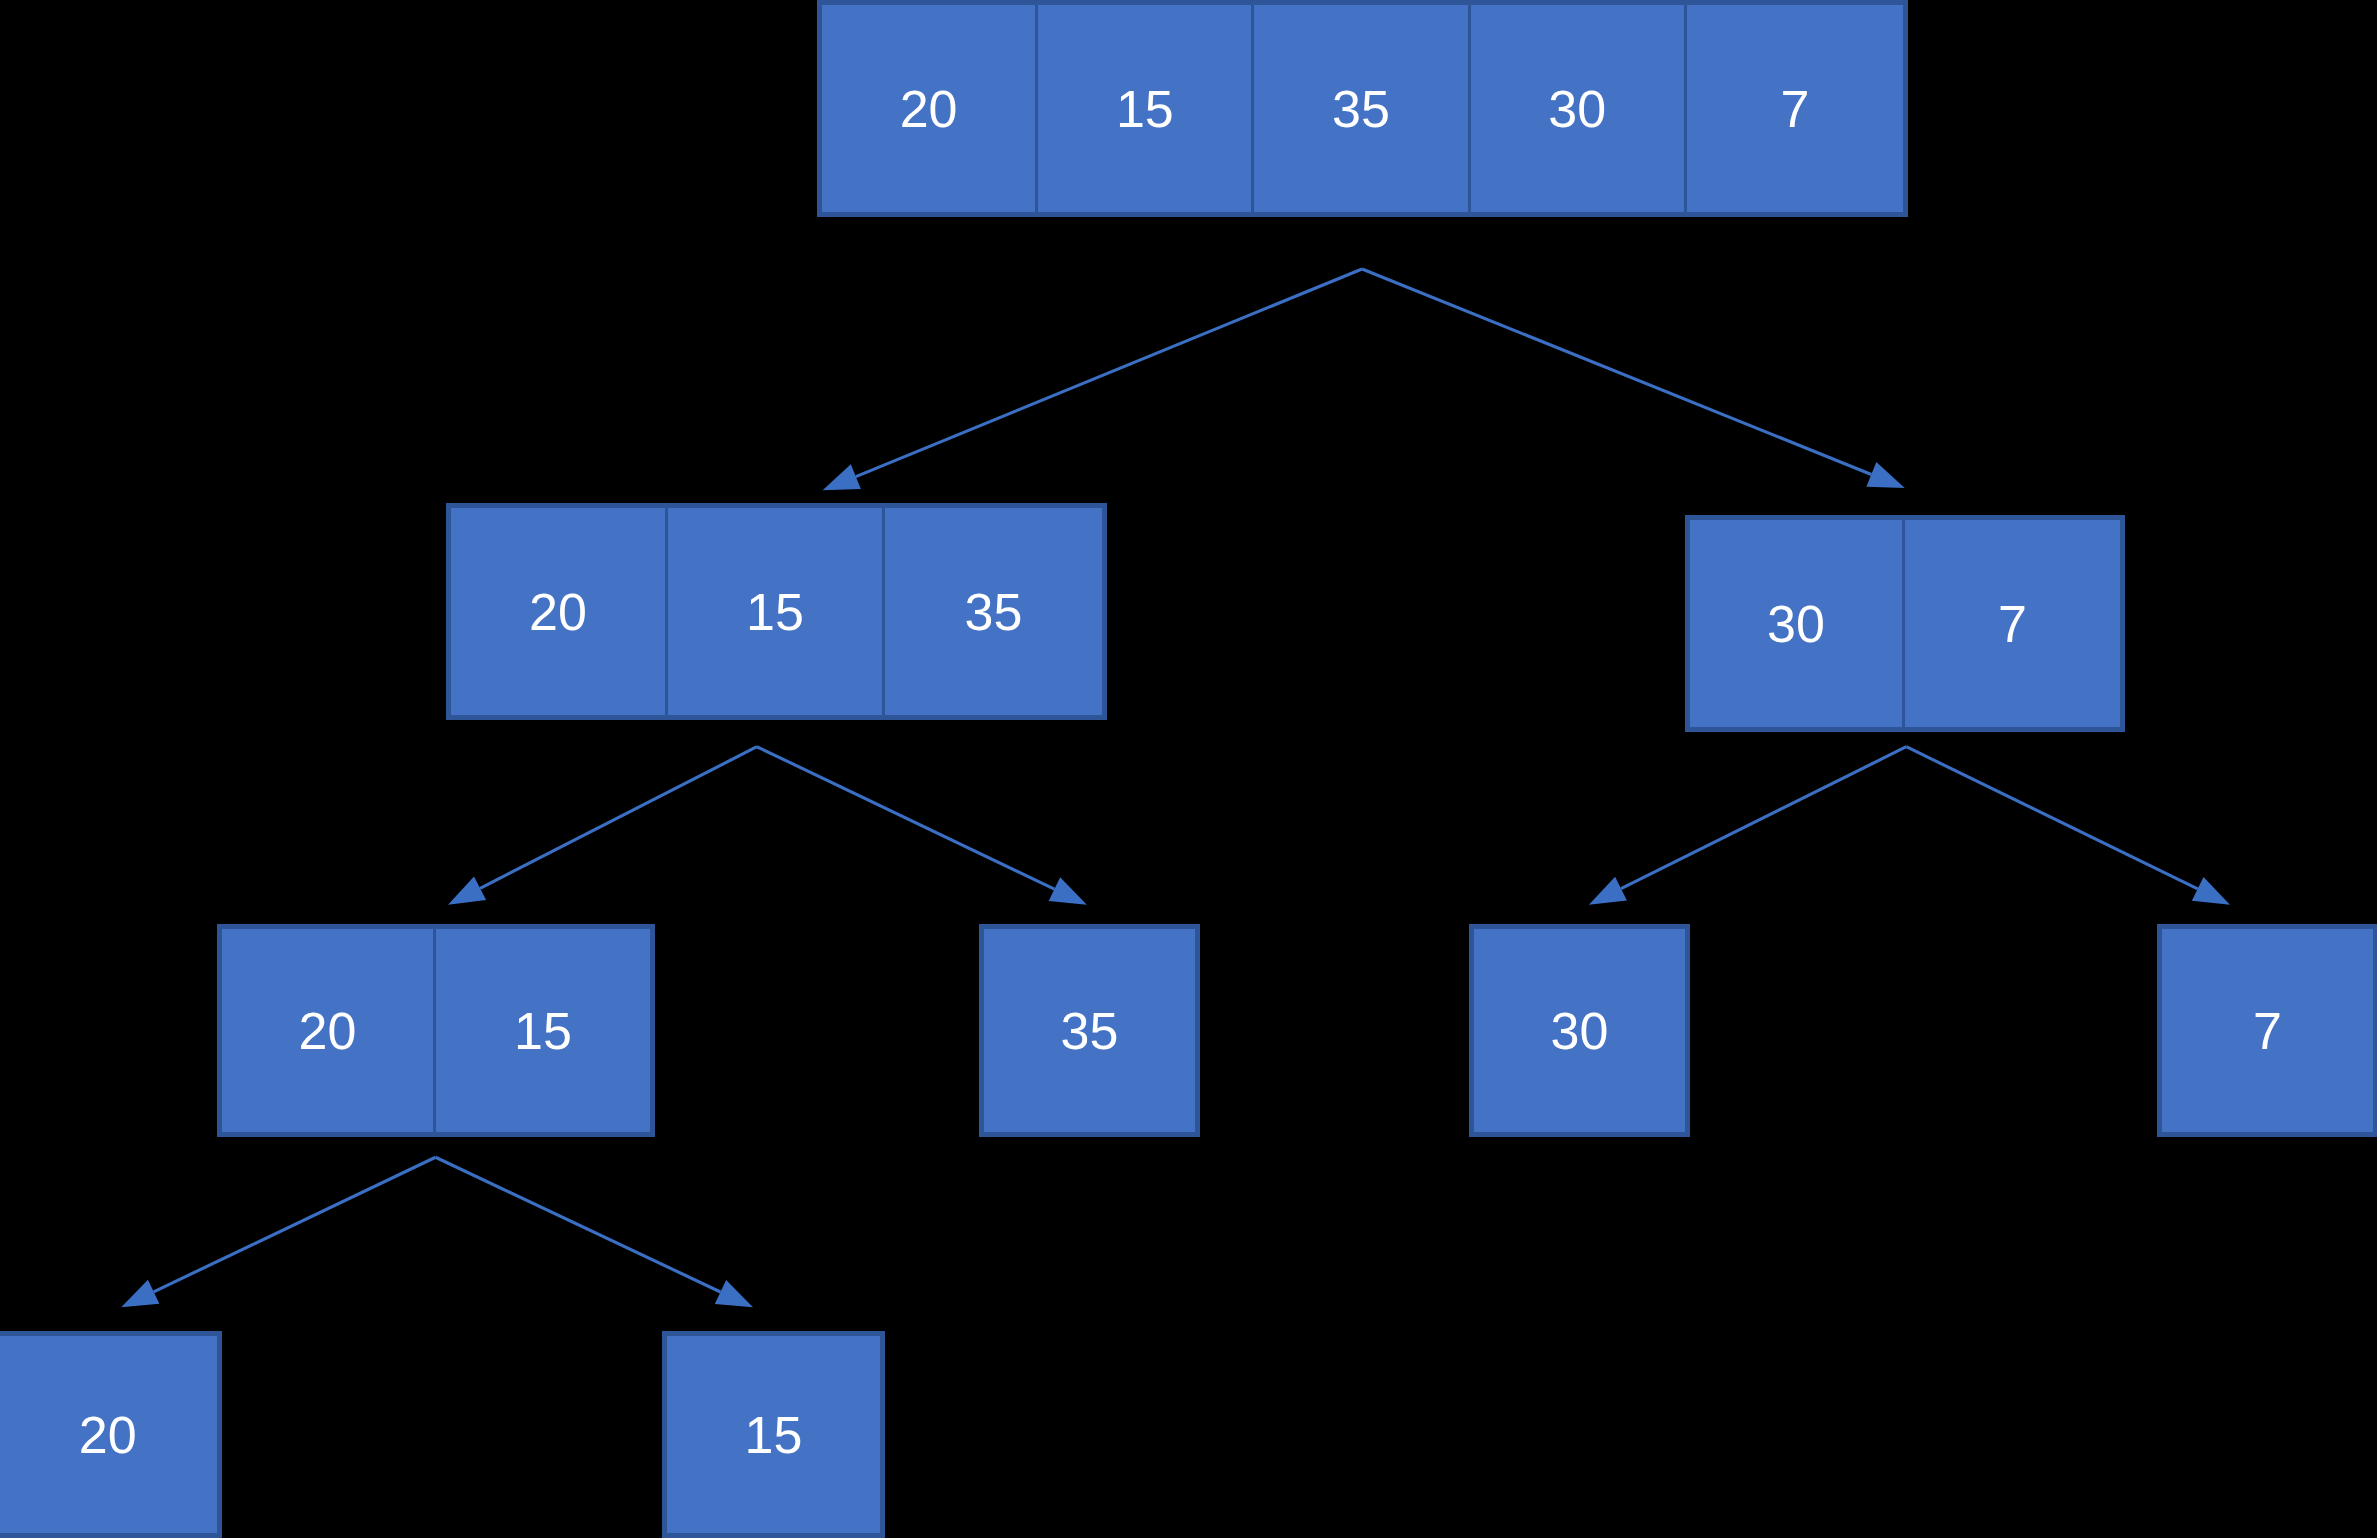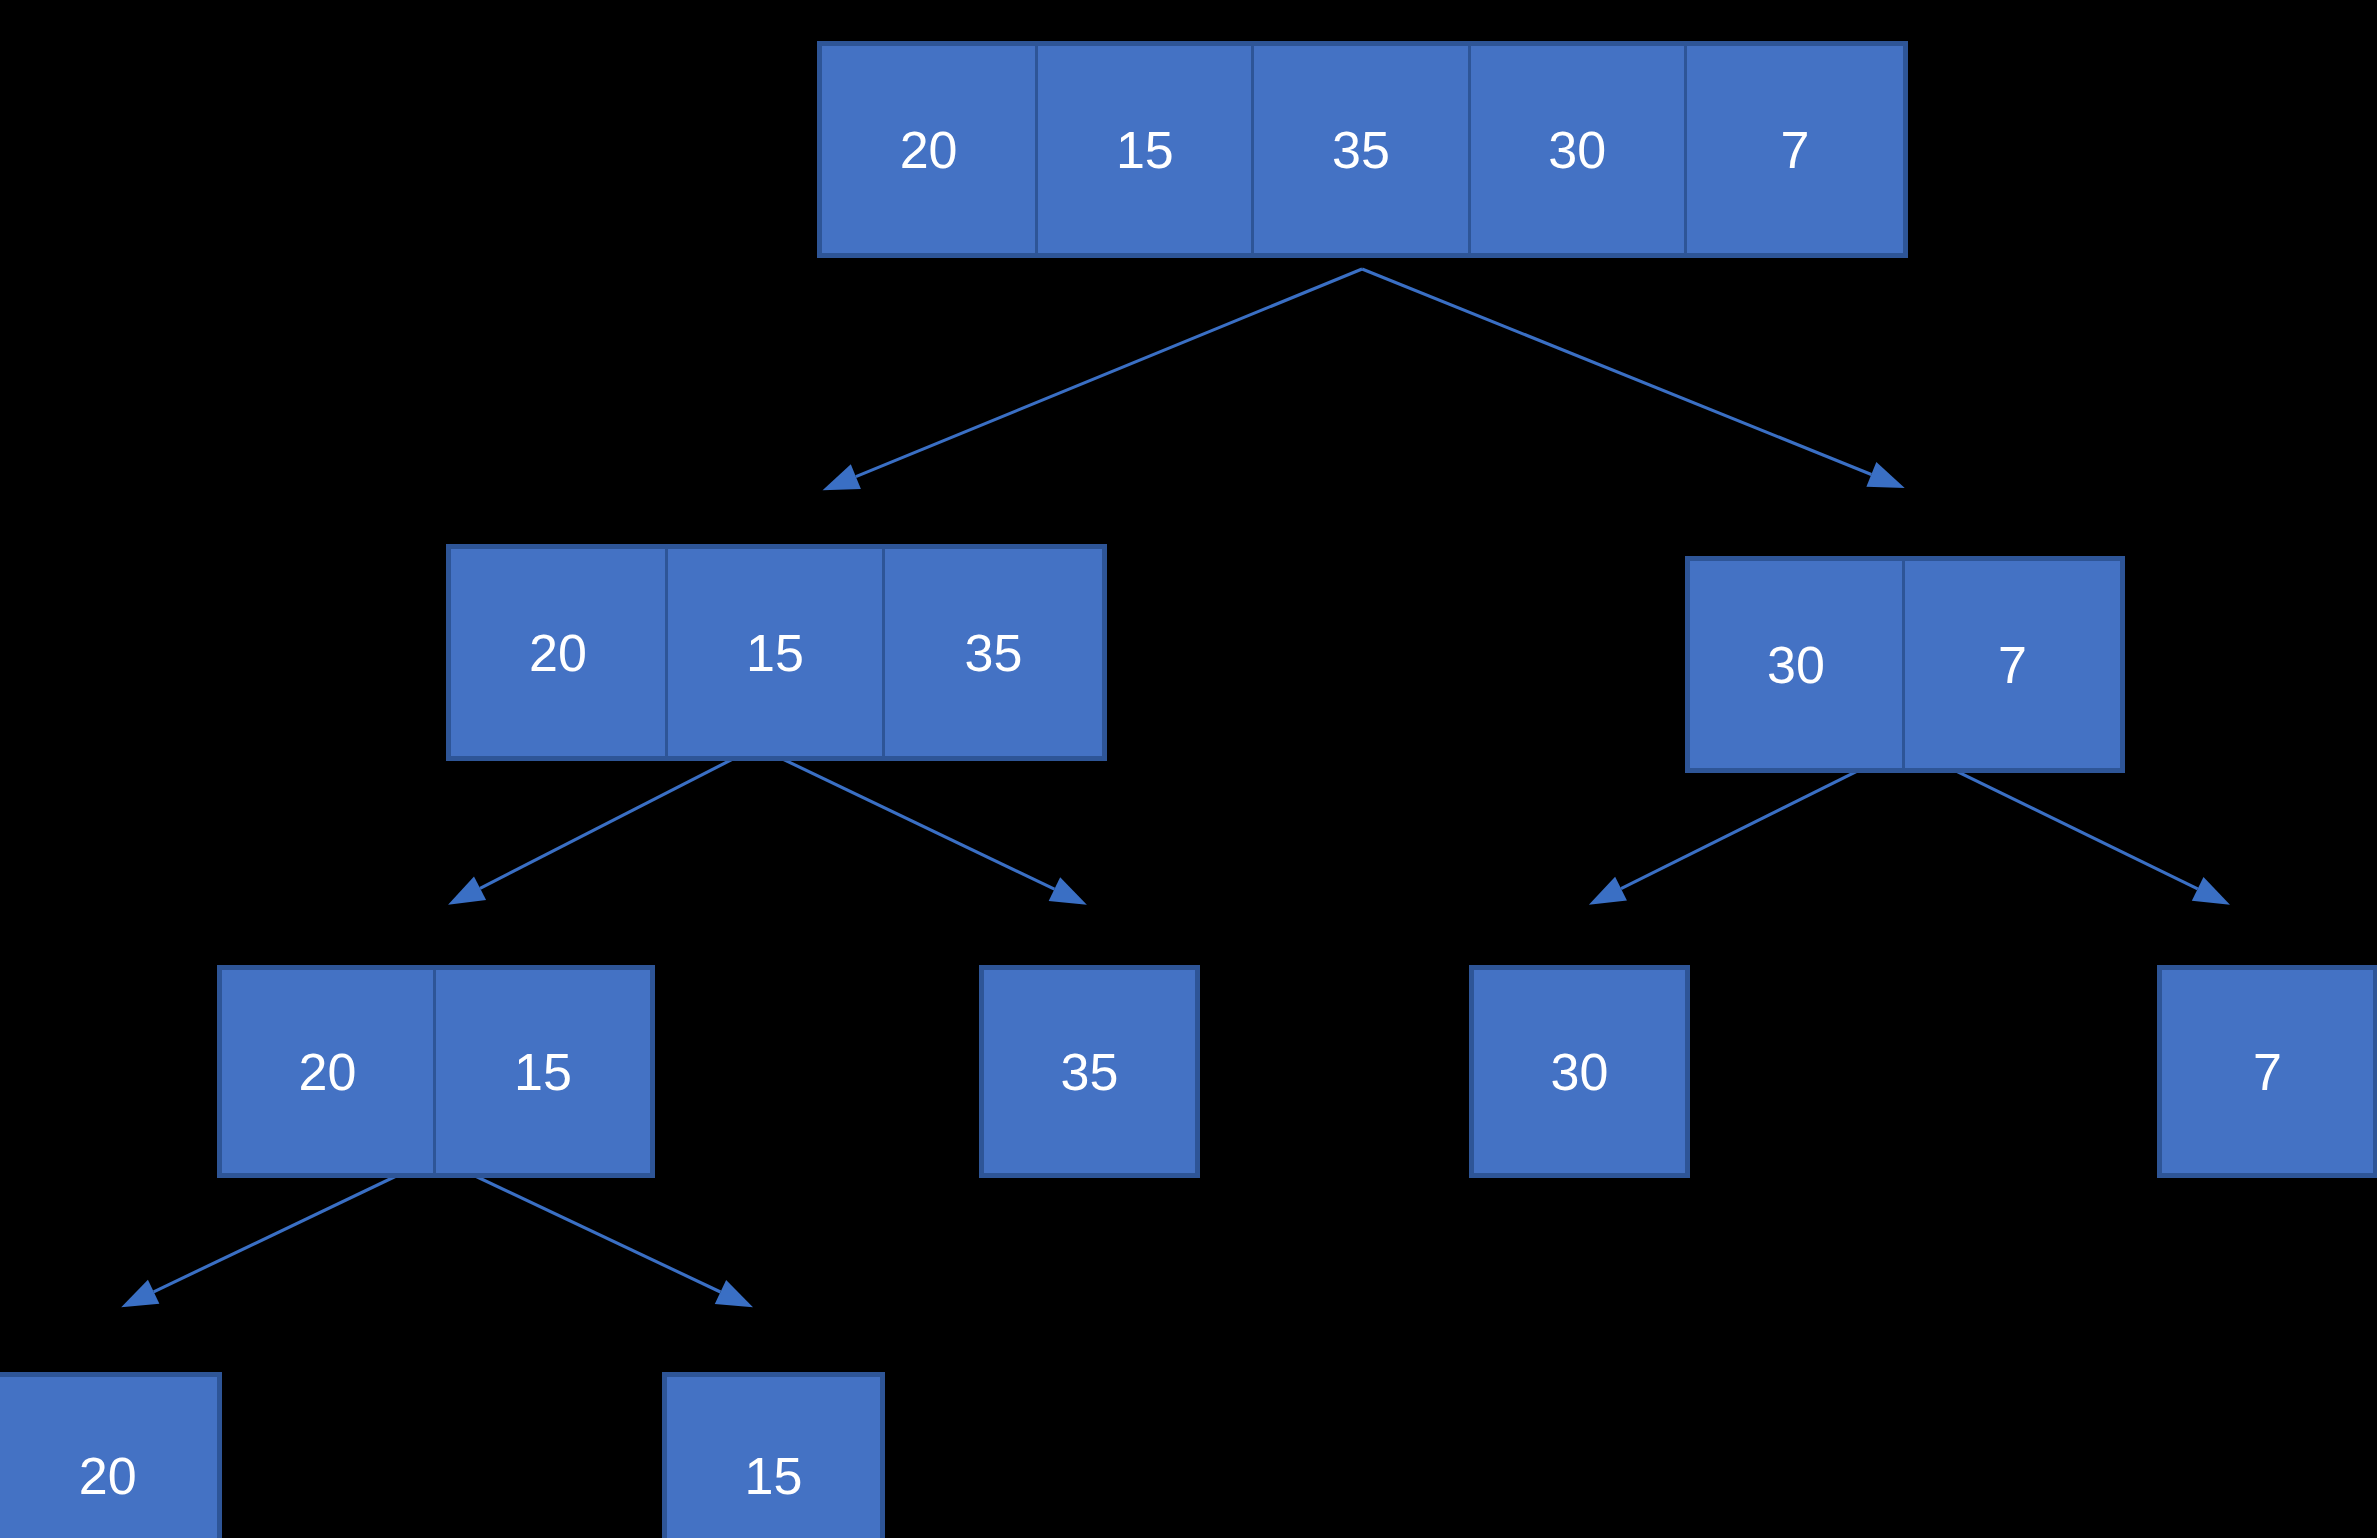--- a/index.html
+++ b/index.html
@@ -28,21 +28,20 @@
     height: 1538px;
     pointer-events: none;
   }
   .array-node {
     position: absolute;
     display: flex;
     flex-direction: row;
     box-sizing: border-box;
     border: 5.5px solid #2E5597;
     background: #2E5597;
-    margin-top: 41px;
   }
   .cell {
     box-sizing: border-box;
     background: #4472C4;
     color: #FFFFFF;
     display: flex;
     align-items: center;
     justify-content: center;
     font-family: "Liberation Sans", sans-serif;
     font-size: 52px;

